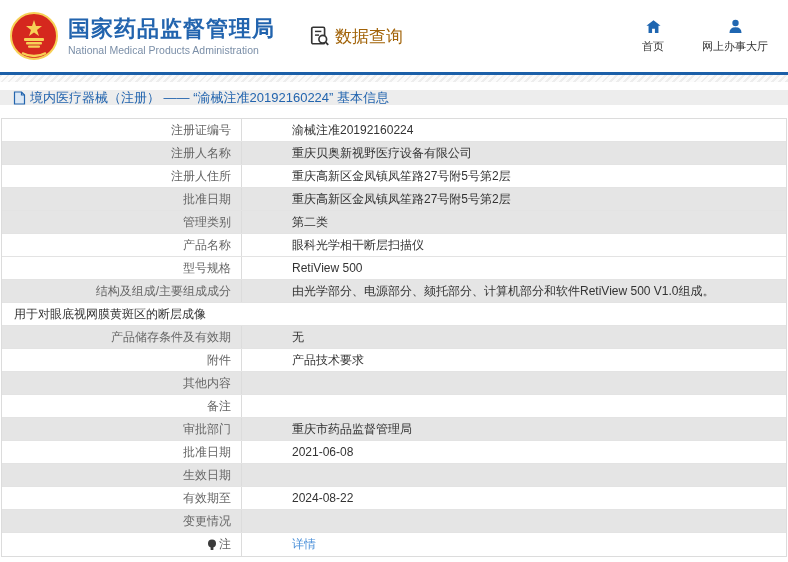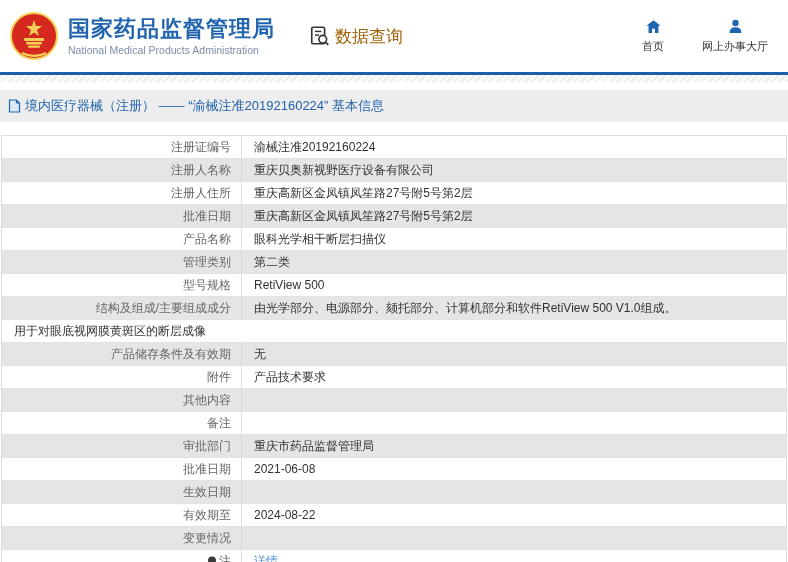--- a/index.html
+++ b/index.html
@@ -20,28 +20,28 @@
   .nav-item { display:flex; flex-direction:column; align-items:center; cursor:pointer; margin-left:38px; }
   .nav-item svg { width:17px; height:17px; }
   .nav-label { font-size:11px; color:#333; margin-top:4px; white-space:nowrap; }
 
   
   .blue-line { height:3px; background:#1b5fa8; }
   .hatch { height:7px; background:repeating-linear-gradient(135deg,#ededed 0 2px,#fbfbfb 2px 5px); }
   .gap8 { height:8px; background:#fff; }
 
   
-  .breadcrumb { height:32px; background:#ededed; display:flex; align-items:center; padding:0 8px; }
+  .breadcrumb { height:15px; background:#ededed; display:flex; align-items:center; padding:0 13px; }
   .crumb-icon { width:13px; height:14px; margin-right:4px; flex:0 0 13px; }
   .crumb-text { color:#2264ae; font-size:13px; }
   .gap13 { height:13px; background:#fff; }
 
   
   .info-table { margin:0 1px; border:1px solid #dcdcdc; border-bottom:1px solid #dcdcdc; }
-  .row { display:flex; height:23px; border-bottom:1px solid #e3e3e3; background:#fff; align-items:stretch; }
+  .row { display:flex; height:23px; border-bottom:1px solid #e3e3e3; background:#fff; align-items:stretch;gap:38px; }
   .row:last-child { border-bottom:none; }
   .row.alt { background:#e5e5e5; }
   .label-cell { width:240px; flex:0 0 240px; display:flex; align-items:center; justify-content:flex-end; padding-right:10px; border-right:1px solid #dcdcdc; color:#666; font-size:12px; white-space:nowrap; }
   .label-cell .bulb { width:10px; height:12px; margin-right:2px; }
   .value-cell { flex:1; display:flex; align-items:center; padding-left:12px; color:#333; font-size:12px; white-space:nowrap; overflow:hidden; }
   .value-cell a { color:#4a90d9; text-decoration:none; cursor:pointer; }
 </style>
 </head>
 <body>
 
@@ -125,34 +125,34 @@
       </div>
     </div>
     <div class="row alt">
       <div class="label-cell">
         <span>批准日期</span>
       </div>
       <div class="value-cell">
         <span>重庆高新区金凤镇凤笙路27号附5号第2层</span>
       </div>
     </div>
+    <div class="row alt">
+      <div class="label-cell">
+        <span>管理类别</span>
+      </div>
+      <div class="value-cell">
+        <span>第二类</span>
+      </div>
+    </div>
     <div class="row">
       <div class="label-cell">
         <span>产品名称</span>
       </div>
       <div class="value-cell">
         <span>眼科光学相干断层扫描仪</span>
-      </div>
-    </div>
-    <div class="row alt">
-      <div class="label-cell">
-        <span>管理类别</span>
-      </div>
-      <div class="value-cell">
-        <span>第二类</span>
       </div>
     </div>
     <div class="row">
       <div class="label-cell">
         <span>型号规格</span>
       </div>
       <div class="value-cell">
         <span>RetiView 500</span>
       </div>
     </div>

